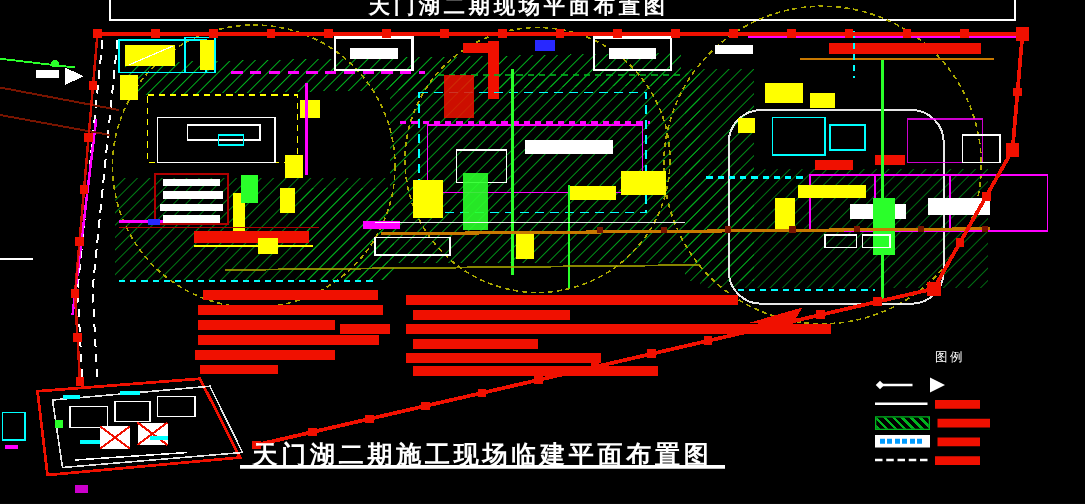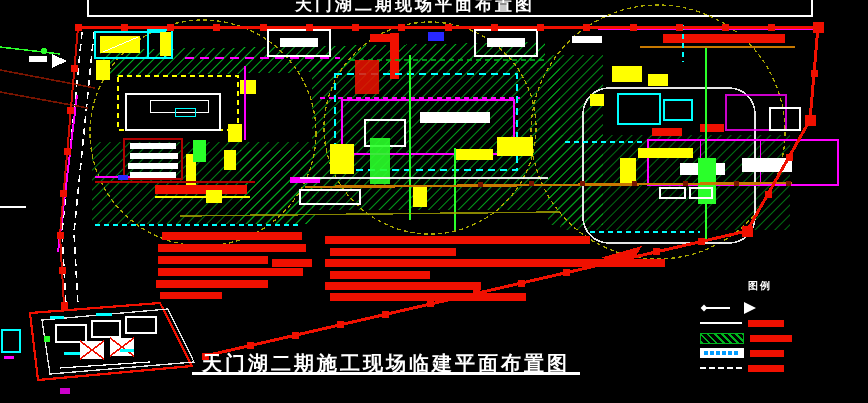--- a/index.html
+++ b/index.html
@@ -30,21 +30,21 @@
     display:block;margin-top:-7px;font-size:17px;font-weight:bold;
     color:var(--white);letter-spacing:3px;white-space:nowrap;
   }
   .bottom-title{
     position:absolute;left:192px;top:350px;width:388px;height:20px;overflow:hidden;
     text-align:center;font-size:20px;font-weight:bold;color:var(--white);
     letter-spacing:3px;border-bottom:3px solid var(--white);
     padding-bottom:2px;z-index:5;white-space:nowrap;
   }
   .legend{position:absolute;left:700px;top:279px;width:168px;color:var(--white);z-index:5;}
-  .legend-label{margin-left:48px;font-size:10px;font-weight:bold;letter-spacing:2px;}
+  .legend-label{margin-left:48px;font-size:10px;font-weight:normal;letter-spacing:2px;}
   .lg-row{display:flex;align-items:center;height:12px;margin-top:3px;}
   .lg-row.r0{margin-top:9px;margin-bottom:2px;}
   .lg-arrowline{width:26px;height:2px;background:var(--white);position:relative;margin-left:4px;}
   .lg-arrowline::before{content:"";position:absolute;left:-4px;top:-3px;width:8px;height:8px;
     background:var(--white);transform:rotate(45deg) scale(.6);}
   .lg-tri{width:0;height:0;border-left:12px solid var(--white);
     border-top:6px solid transparent;border-bottom:6px solid transparent;margin-left:14px;}
   .lg-solid{width:42px;height:2px;background:var(--white);}
   .lg-red{width:36px;height:7px;background:var(--red);margin-left:6px;}
   .w42{width:42px}.w34{width:34px}

